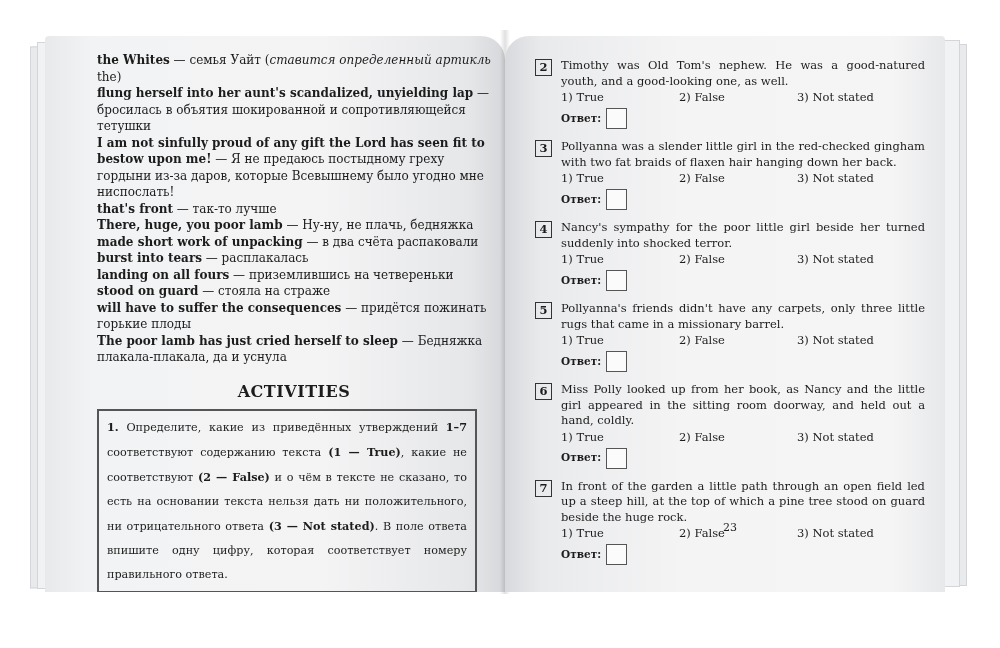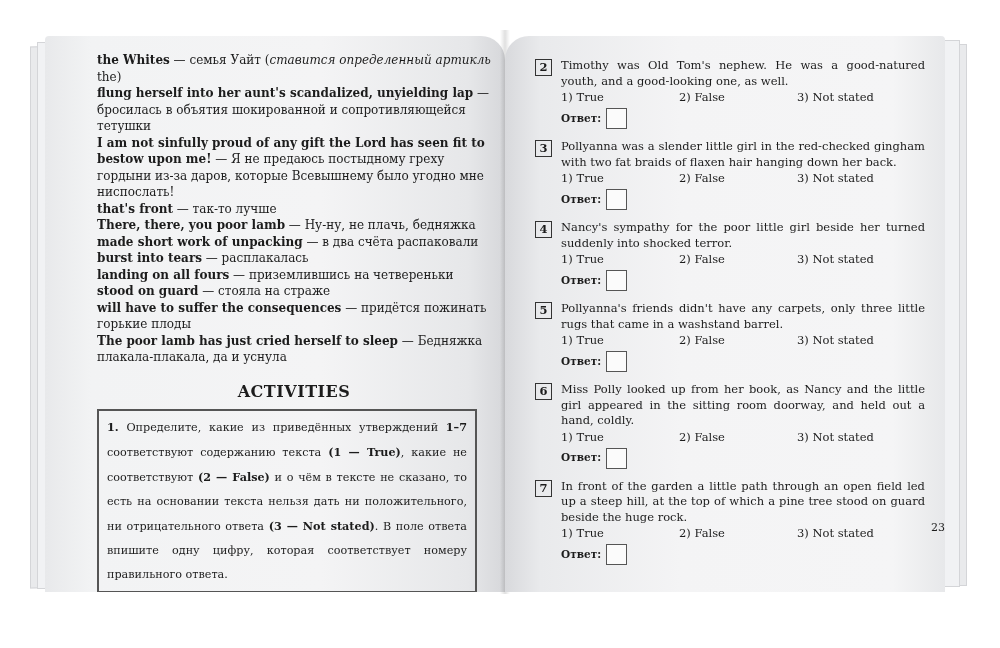--- a/index.html
+++ b/index.html
@@ -67,37 +67,37 @@
     .opts { display: flex; font-size: 11.5px; line-height: 15px; margin-top: 1px; }
     .opt { display: inline-block; }
     .opt1 { width: 118px; } .opt2 { width: 118px; }
     .ans { display: flex; align-items: center; margin-top: 3px; font-size: 10.5px; font-weight: bold; }
     .ans-box {
       width: 19px; height: 19px; border: 1px solid #555; background: #fbfbfb;
       margin-left: 5px; display: inline-block;
     }
     .page-num { position: absolute; bottom: 28px; font-size: 11px; width: 100%; text-align: center; left: 0; }
     .page-left .page-num { padding-left: 30px; box-sizing: border-box; }
-    .page-right .page-num { padding-left: 10px; box-sizing: border-box; bottom: 58px; text-align: right; }
+    .page-right .page-num { padding-left: 10px; box-sizing: border-box; bottom: 58px; }
   </style>
 </head>
 <body>
 
 <div class="edge edge-l1"></div>
 <div class="edge edge-l2"></div>
 <div class="edge edge-r1"></div>
 <div class="edge edge-r2"></div>
 
 <div class="page page-left">
   <div>
     <p class="gl"><span class="en">the Whites</span><span class="ru"> — семья Уайт (</span><span class="ru it">ставится определенный артикль</span><span class="ru"> the)</span></p>
     <p class="gl"><span class="en">flung herself into her aunt's scandalized, unyielding lap</span><span class="ru"> — бросилась в объятия шокированной и сопротивляющейся тетушки</span></p>
     <p class="gl"><span class="en">I am not sinfully proud of any gift the Lord has seen fit to bestow upon me!</span><span class="ru"> — Я не предаюсь постыдному греху гордыни из-за даров, которые Всевышнему было угодно мне ниспослать!</span></p>
     <p class="gl"><span class="en">that's front</span><span class="ru"> — так-то лучше</span></p>
-    <p class="gl"><span class="en">There, there, you poor lamb</span><span class="ru"> — Ну-ну, не плачь, бедняжка</span></p>
+    <p class="gl"><span class="en">There, huge, you poor lamb</span><span class="ru"> — Ну-ну, не плачь, бедняжка</span></p>
     <p class="gl"><span class="en">made short work of unpacking</span><span class="ru"> — в два счёта распаковали</span></p>
     <p class="gl"><span class="en">burst into tears</span><span class="ru"> — расплакалась</span></p>
     <p class="gl"><span class="en">landing on all fours</span><span class="ru"> — приземлившись на четвереньки</span></p>
     <p class="gl"><span class="en">stood on guard</span><span class="ru"> — стояла на страже</span></p>
     <p class="gl"><span class="en">will have to suffer the consequences</span><span class="ru"> — придётся пожинать горькие плоды</span></p>
     <p class="gl"><span class="en">The poor lamb has just cried herself to sleep</span><span class="ru"> — Бедняжка плакала-плакала, да и уснула</span></p>
   </div>
 
   <div class="activities">ACTIVITIES</div>
 
@@ -162,21 +162,21 @@
       <div class="ans">
         <span>Ответ:</span>
         <span class="ans-box"></span>
       </div>
     </div>
   </div>
 
   <div class="q">
     <div class="q-num">5</div>
     <div class="q-body">
-      <div>Pollyanna's friends didn't have any carpets, only three little rugs that came in a washstand barrel.</div>
+      <div>Pollyanna's friends didn't have any carpets, only three little rugs that came in a missionary barrel.</div>
       <div class="opts">
         <span class="opt opt1">1)  True</span>
         <span class="opt opt2">2)  False</span>
         <span class="opt">3)  Not stated</span>
       </div>
       <div class="ans">
         <span>Ответ:</span>
         <span class="ans-box"></span>
       </div>
     </div>

